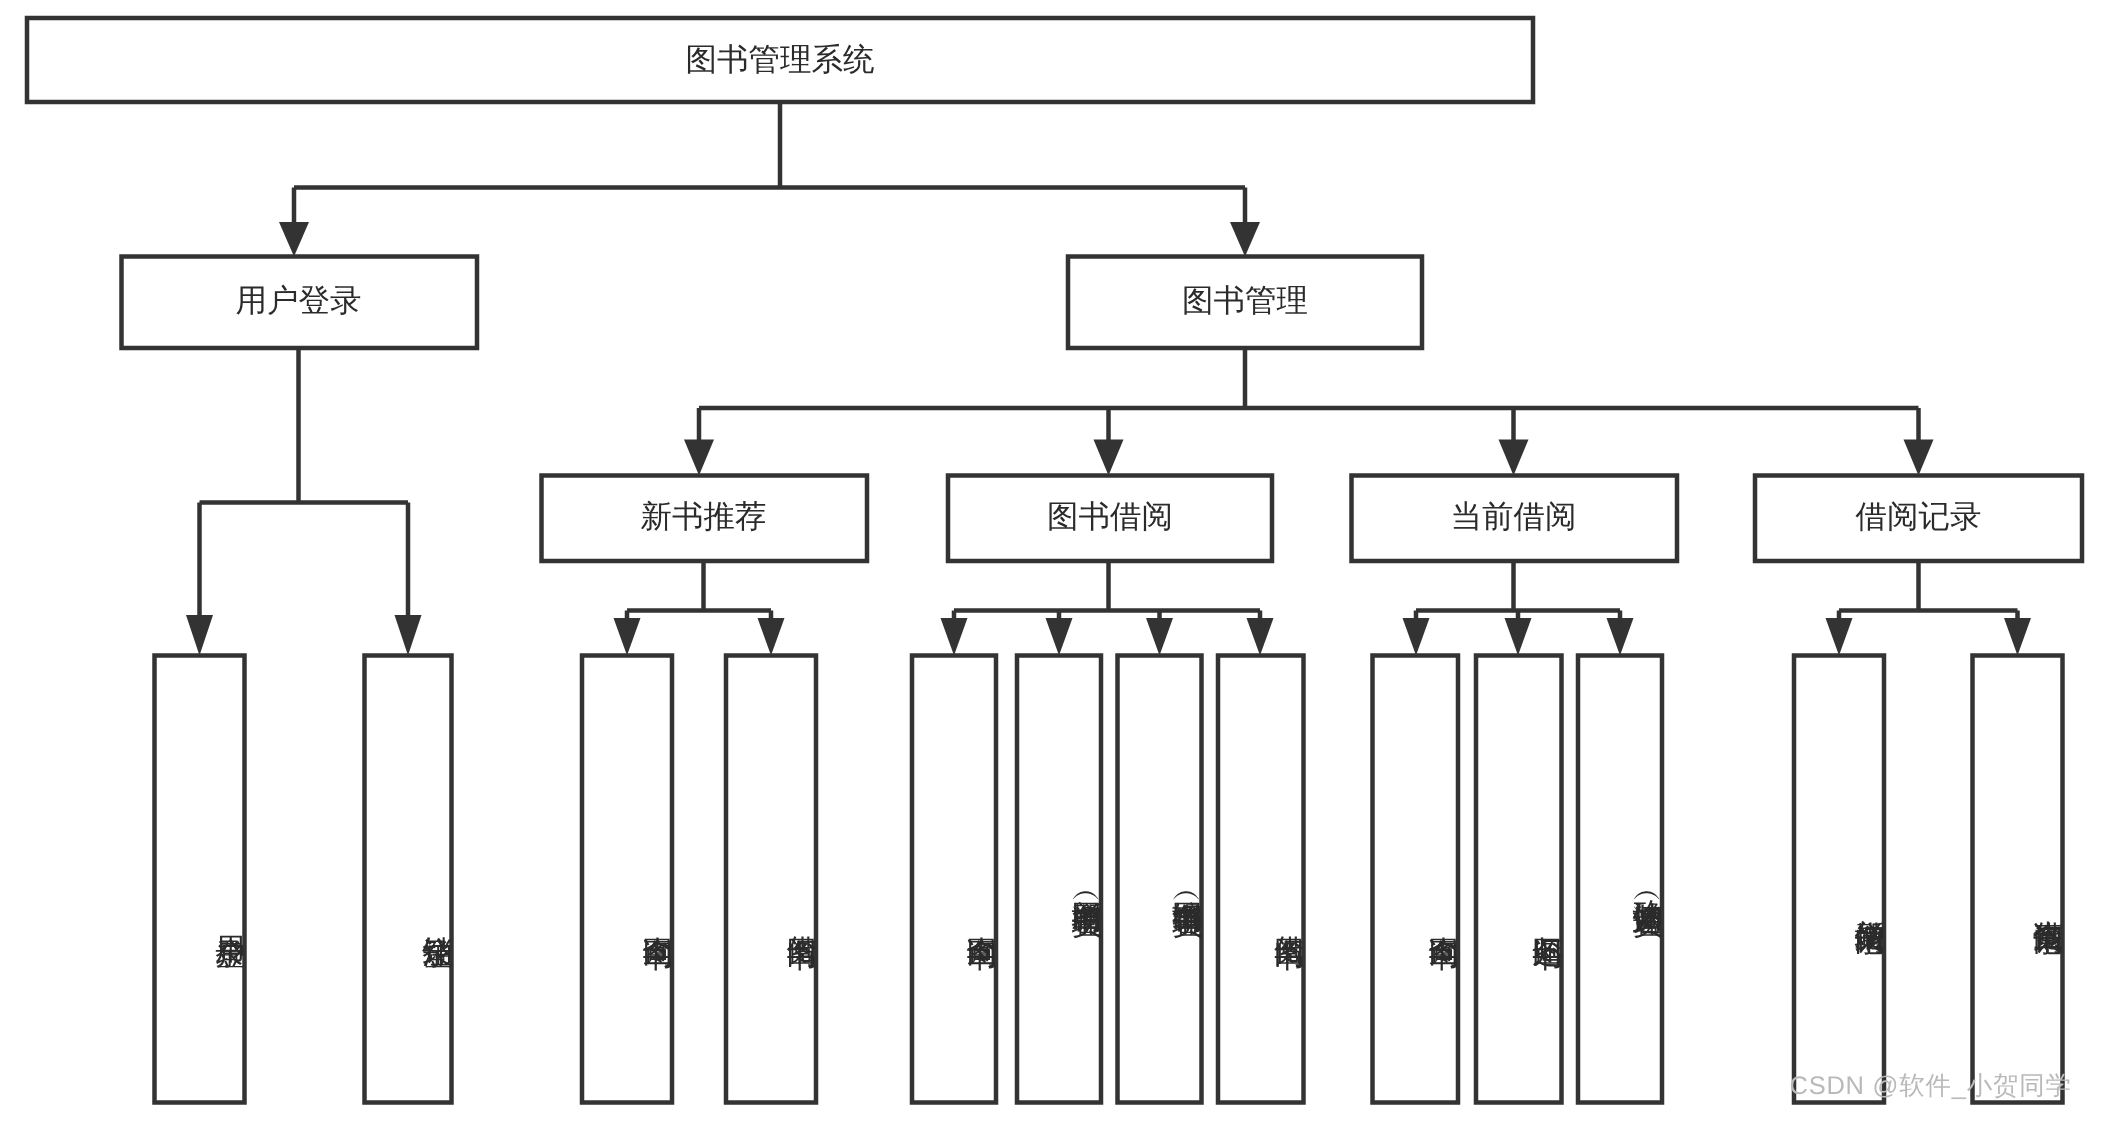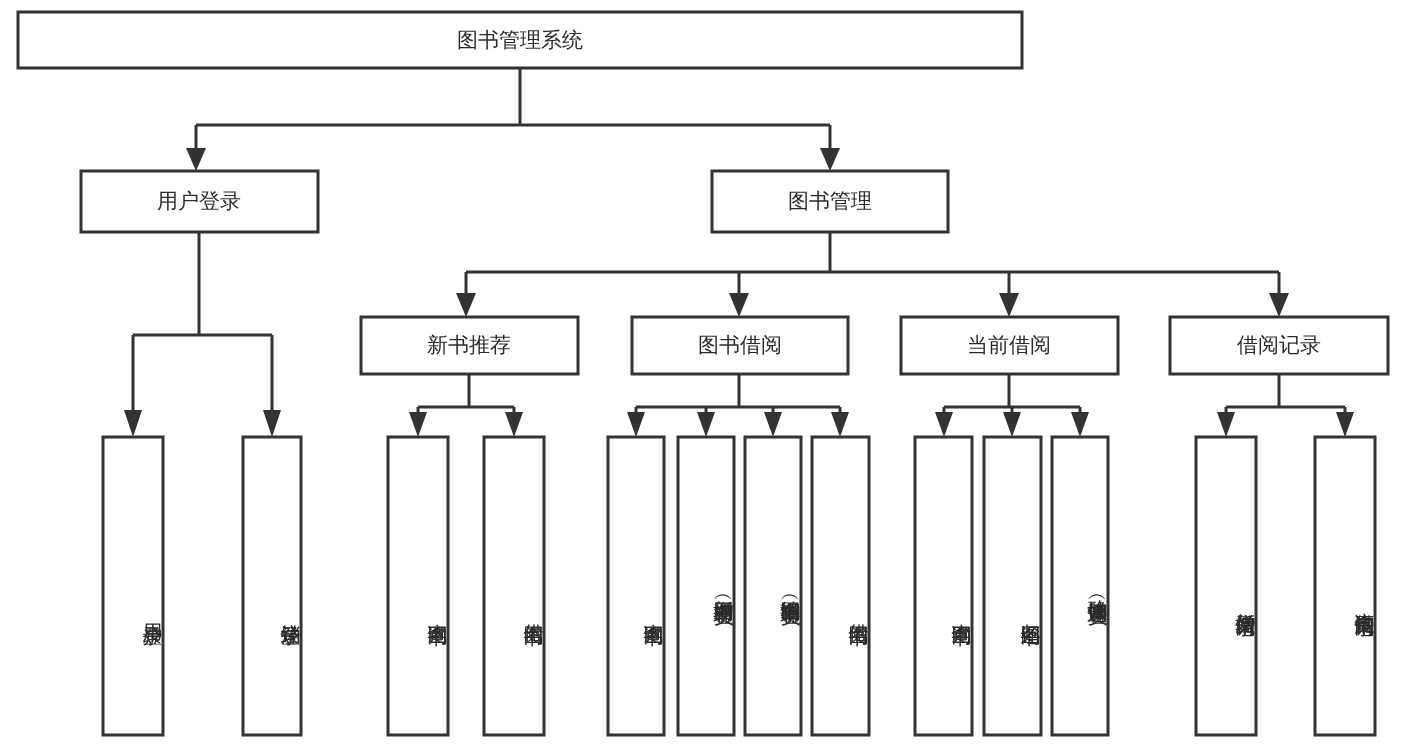--- a/index.html
+++ b/index.html
@@ -216,14 +216,15 @@
   <div class="vlabel" style="left:608px; top:490px; width:56px; height:240px;">查询图书</div>
   <div class="vlabel" style="left:678px; top:444px; width:56px; height:288px;">新增图书（管理员）</div>
   <div class="vlabel" style="left:745px; top:444px; width:56px; height:288px;">编辑图书（管理员）</div>
   <div class="vlabel" style="left:812px; top:490px; width:57px; height:240px;">借阅图书</div>
   <div class="vlabel" style="left:915px; top:490px; width:57px; height:240px;">查询图书</div>
   <div class="vlabel" style="left:984px; top:490px; width:57px; height:240px;">归还图书</div>
   <div class="vlabel" style="left:1052px; top:444px; width:56px; height:288px;">确认归还（管理员）</div>
   <div class="vlabel" style="left:1196px; top:468px; width:60px; height:264px;">新增借阅记录</div>
   <div class="vlabel" style="left:1315px; top:468px; width:60px; height:264px;">查询借阅记录</div>
 
+  <div class="watermark" style="left:1193px; top:712px;">CSDN @软件_小贺同学</div>
 
 </div>
 
 </body></html>

